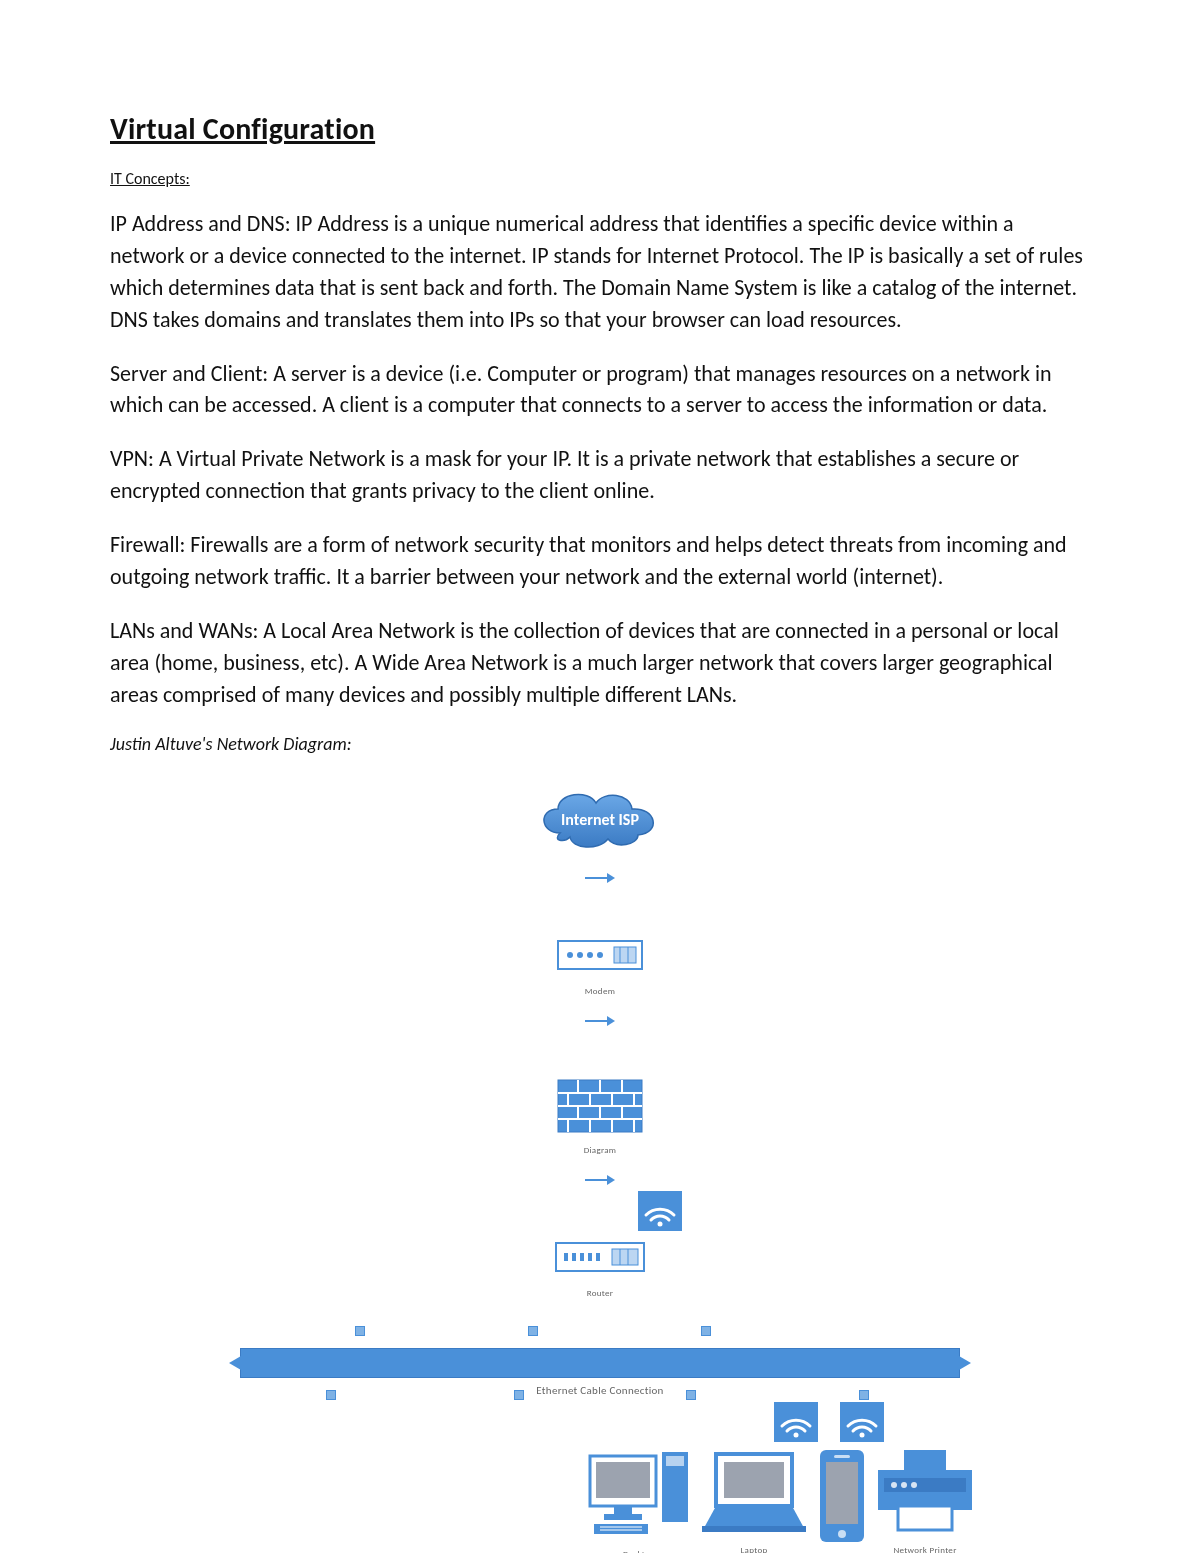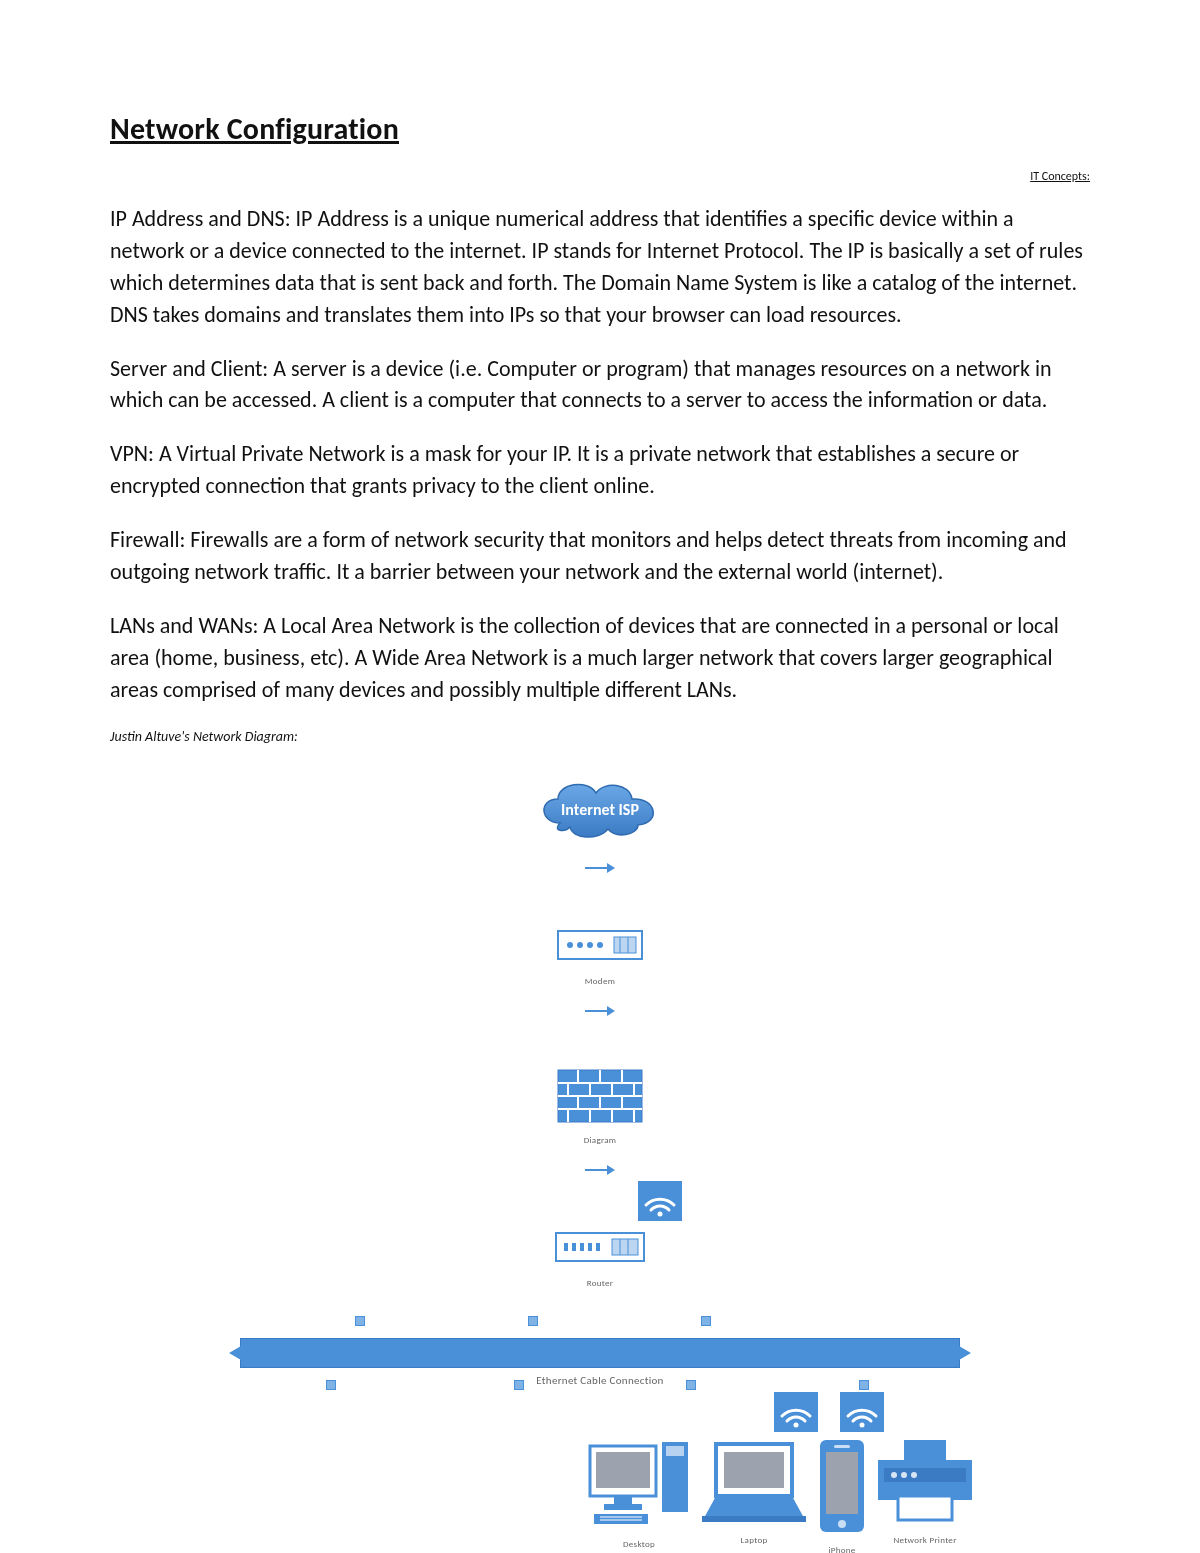--- a/index.html
+++ b/index.html
@@ -13,33 +13,32 @@
     padding: 110px 110px 60px 110px;
   }
   h1.title {
     font-size: 30px;
     font-weight: 700;
     text-decoration: underline;
     margin: 0 0 22px 0;
     letter-spacing: .2px;
   }
   h2.subhead {
-    font-size: 12px;
+    font-size: 16px;
     font-weight: 400;
     text-decoration: underline;
     margin: 0 0 20px 0;
-    text-align: right;
   }
   p.body {
     font-size: 22px;
     line-height: 1.45;
     margin: 0 0 22px 0;
   }
   p.caption {
-    font-size: 14px;
+    font-size: 18px;
     font-style: italic;
     margin: 0 0 30px 0;
   }
   .diagram {
     width: 760px;
     margin: 20px auto 0 auto;
   }
   
   .row {
     display: flex;
@@ -125,21 +124,21 @@
     width:44px; height:40px;
     background:#4a90d9;
   }
   .wifi-badge svg { margin:6px auto 0 auto; display:block; }
 </style>
 </head>
 <body>
 
 <div class="page">
 
-  <h1 class="title">Network Configuration</h1>
+  <h1 class="title">Virtual Configuration</h1>
 
   <h2 class="subhead">IT Concepts:</h2>
 
   <p class="body">IP Address and DNS: IP Address is a unique numerical address that identifies a specific device within a network or a device connected to the internet. IP stands for Internet Protocol. The IP is basically a set of rules which determines data that is sent back and forth. The Domain Name System is like a catalog of the internet. DNS takes domains and translates them into IPs so that your browser can load resources.</p>
   <p class="body">Server and Client: A server is a device (i.e. Computer or program) that manages resources on a network in which can be accessed. A client is a computer that connects to a server to access the information or data.</p>
   <p class="body">VPN: A Virtual Private Network is a mask for your IP. It is a private network that establishes a secure or encrypted connection that grants privacy to the client online.</p>
   <p class="body">Firewall: Firewalls are a form of network security that monitors and helps detect threats from incoming and outgoing network traffic. It a barrier between your network and the external world (internet).</p>
   <p class="body">LANs and WANs: A Local Area Network is the collection of devices that are connected in a personal or local area (home, business, etc). A Wide Area Network is a much larger network that covers larger geographical areas comprised of many devices and possibly multiple different LANs.</p>
 
   <p class="caption">Justin Altuve's Network Diagram:</p>

